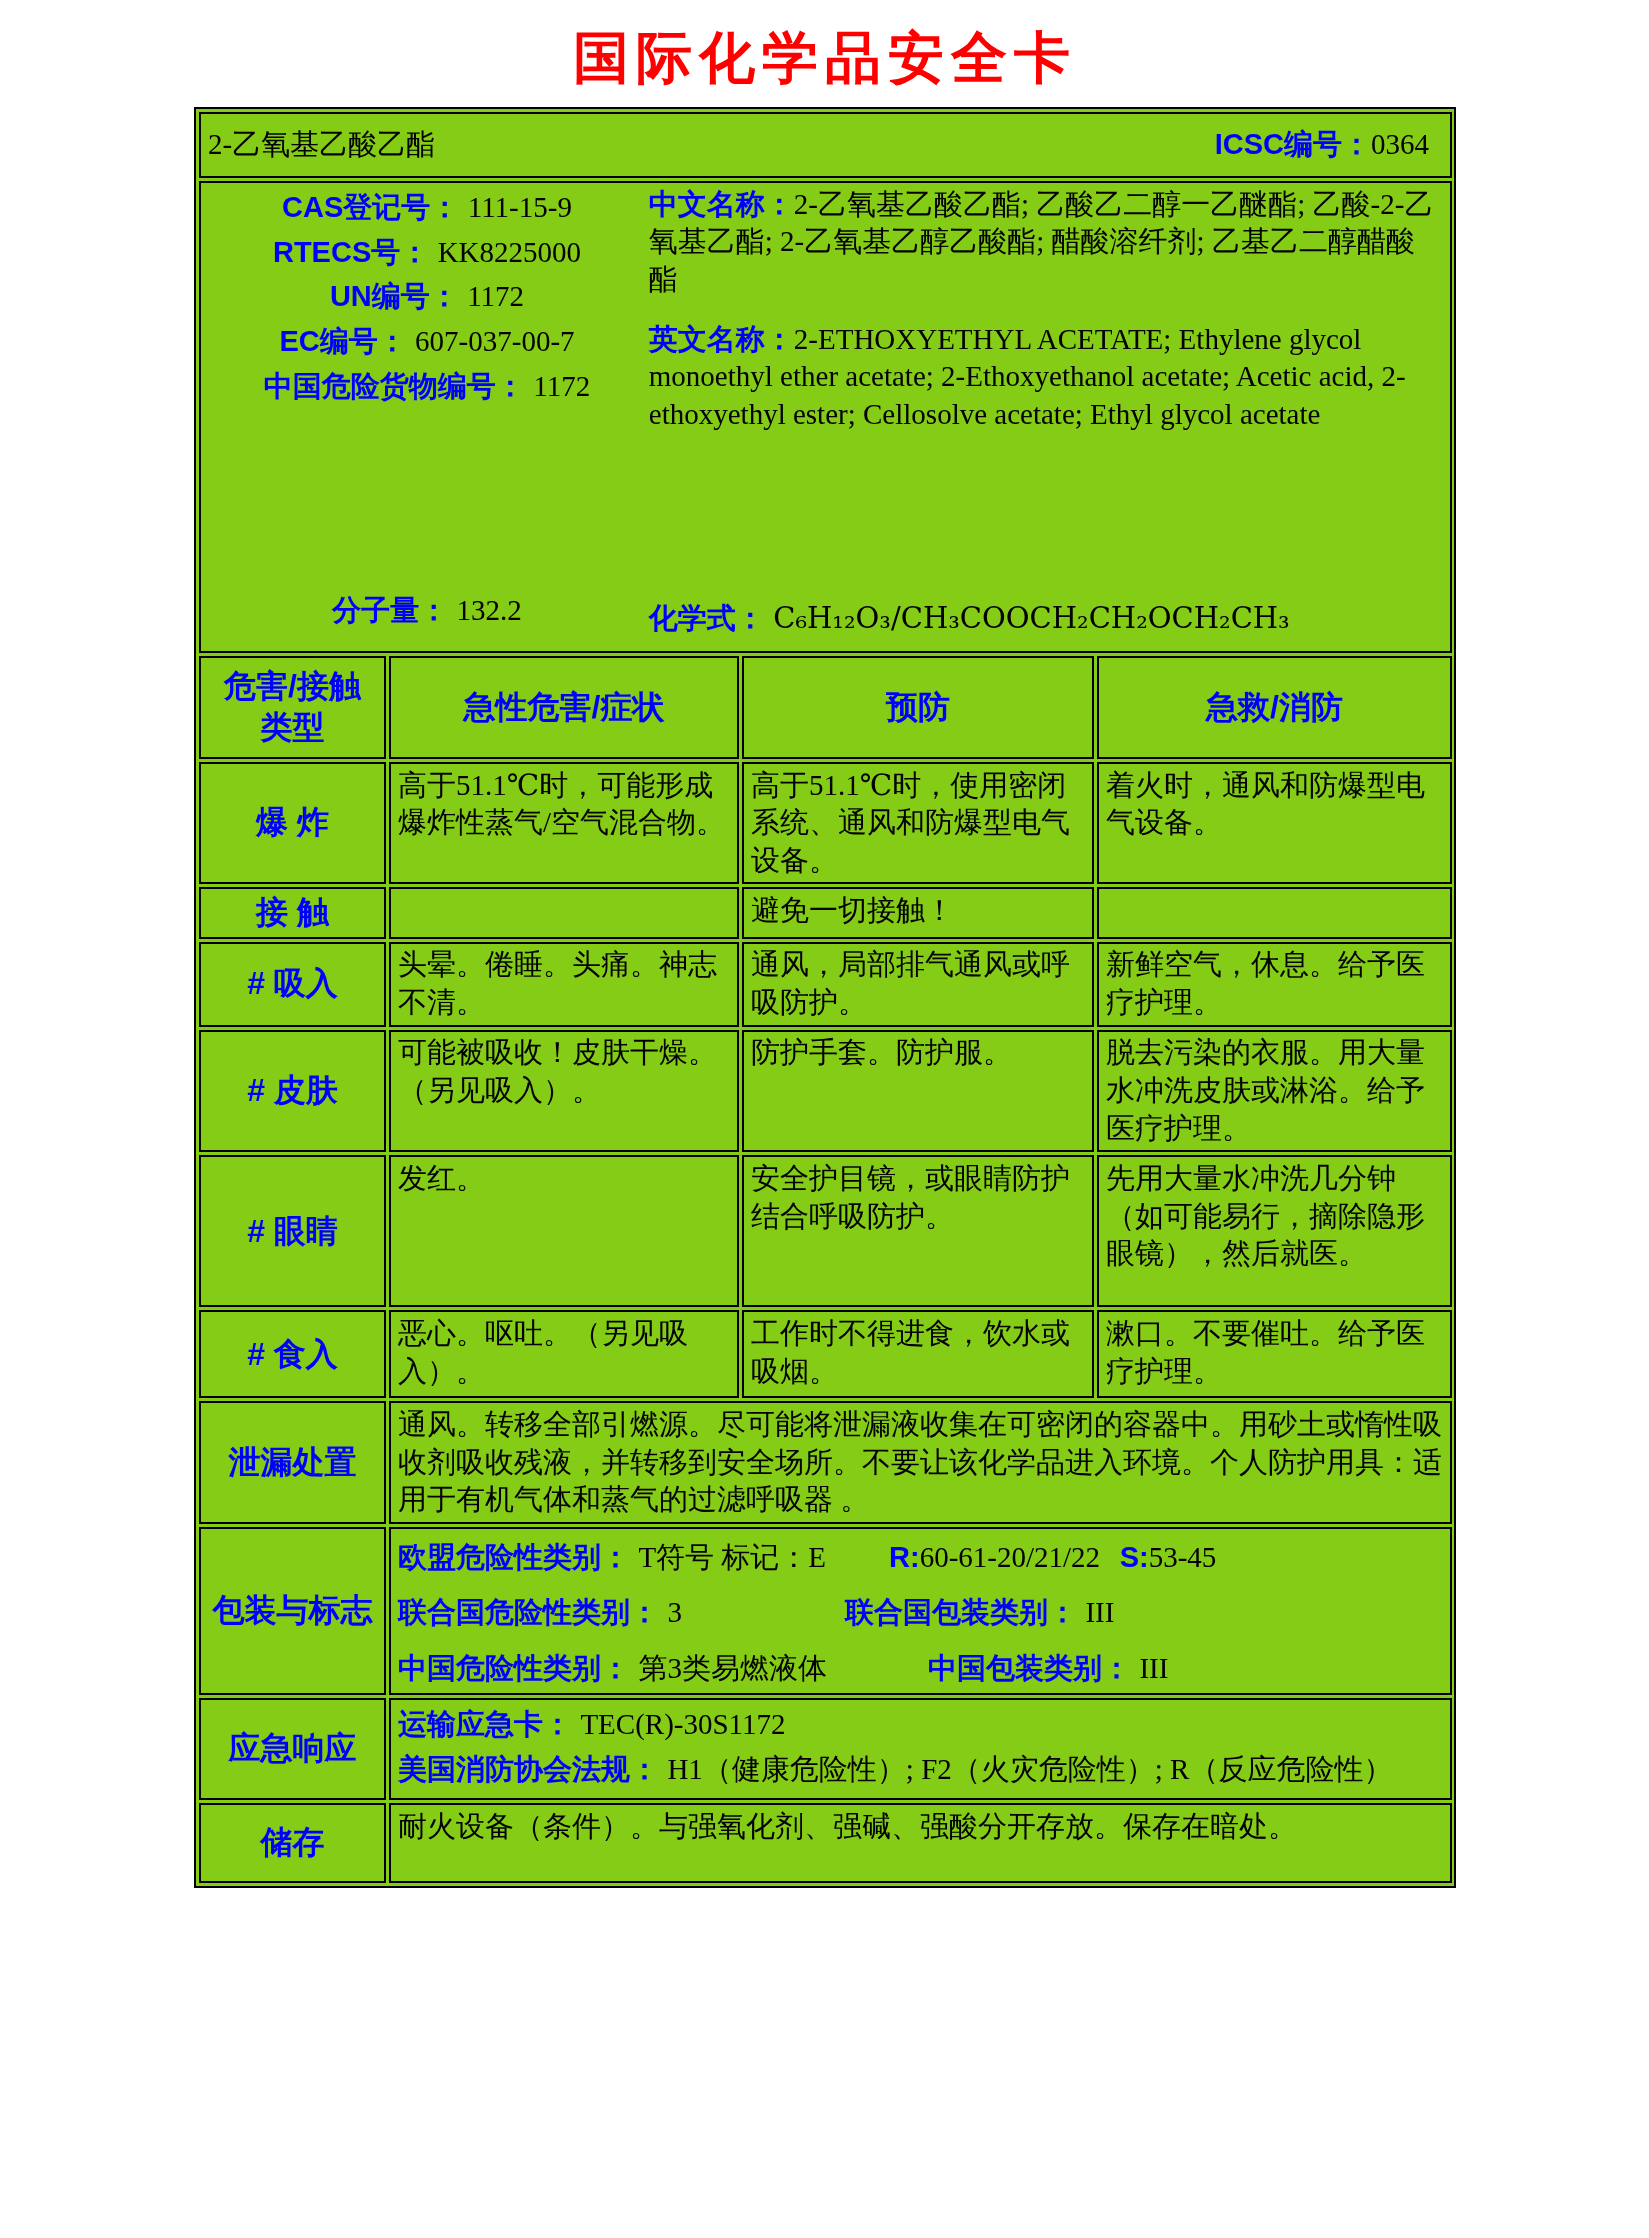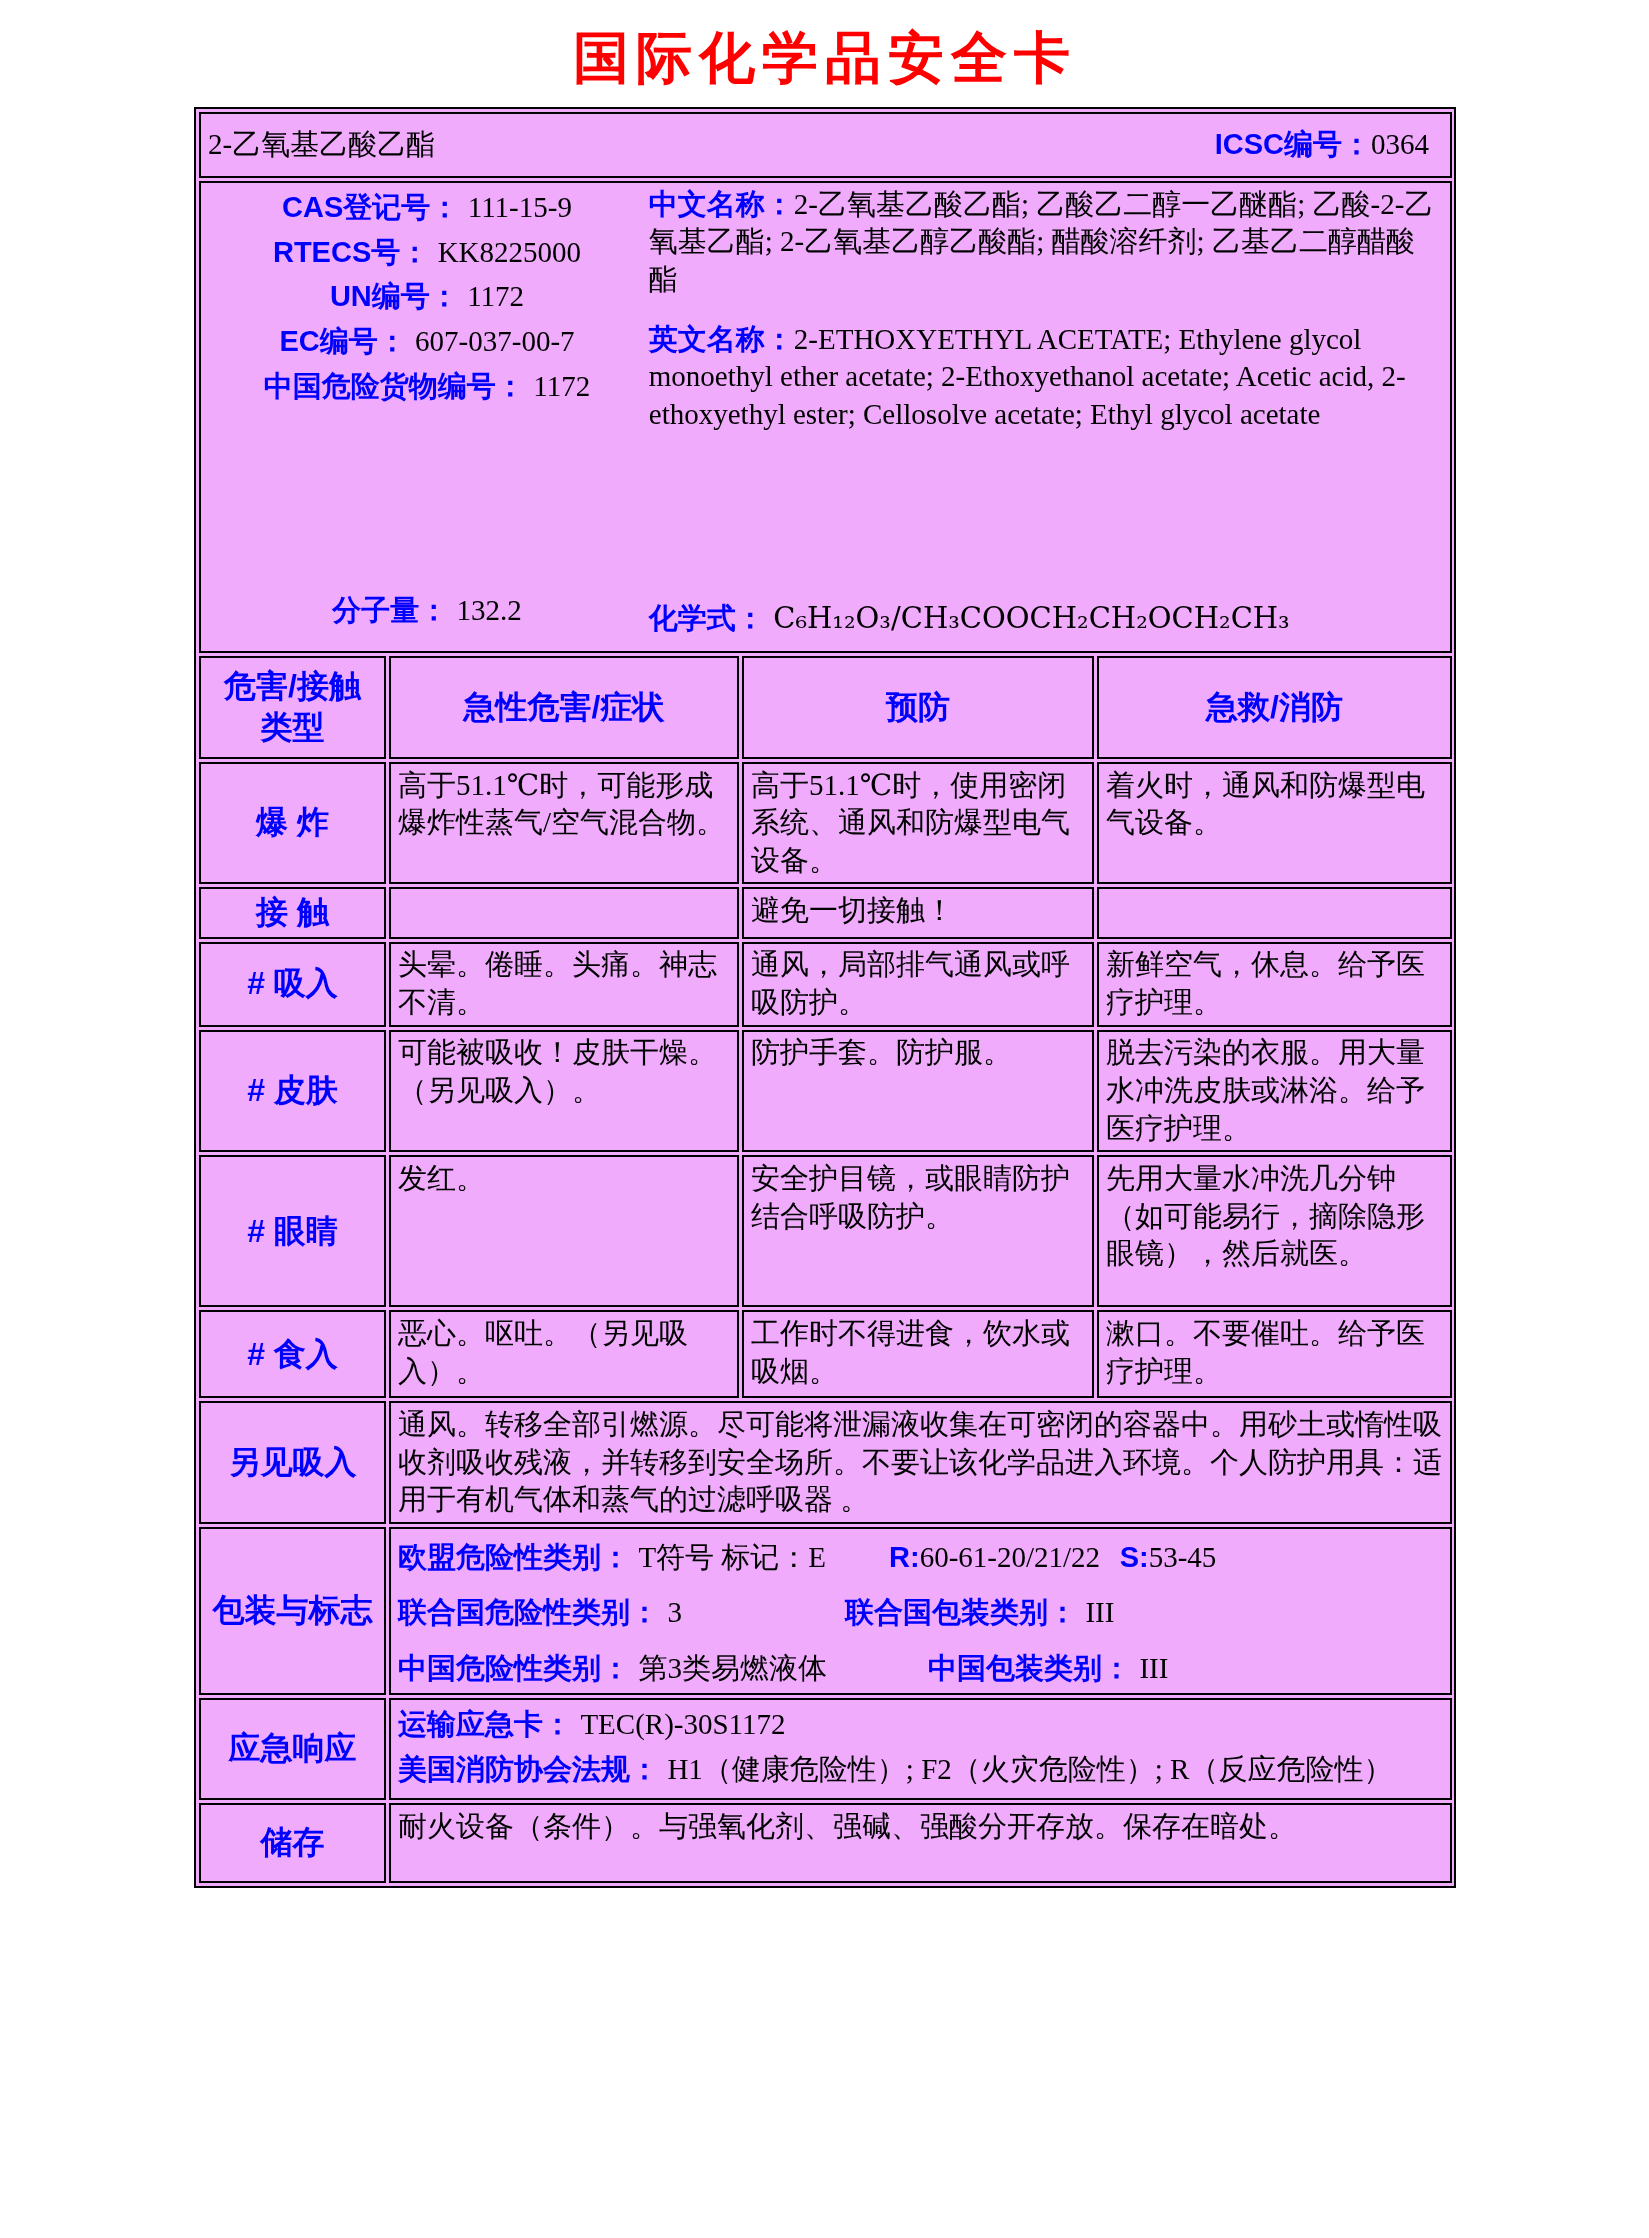--- a/index.html
+++ b/index.html
@@ -17,21 +17,21 @@
     font-family: "Liberation Sans", "DejaVu Sans", sans-serif;
     font-weight: bold;
     font-size: 56px;
     letter-spacing: 7px;
     color: #ff0000;
   }
   .card {
     width: 1262px;
     margin: 0 auto;
     border: 2.8px solid #000;
-    background: #f0abfc;
+    background: #84cc16;
   }
   table.main {
     width: 100%;
     border-collapse: separate;
     border-spacing: 3.5px;
     table-layout: fixed;
   }
   td, th {
     border: 2.1px solid #000;
     padding: 2.8px 7px;
@@ -203,21 +203,21 @@
       </tr>
 
       <tr class="r-ing">
         <td class="type-cell"># 食入</td>
         <td>恶心。呕吐。（另见吸入）。</td>
         <td>工作时不得进食，饮水或吸烟。</td>
         <td>漱口。不要催吐。给予医疗护理。</td>
       </tr>
 
       <tr class="r-spill">
-        <td class="type-cell">另见吸入</td>
+        <td class="type-cell">泄漏处置</td>
         <td colspan="3">通风。转移全部引燃源。尽可能将泄漏液收集在可密闭的容器中。用砂土或惰性吸收剂吸收残液，并转移到安全场所。不要让该化学品进入环境。个人防护用具：适用于有机气体和蒸气的过滤呼吸器 。</td>
       </tr>
 
       <tr class="r-pack">
         <td class="type-cell">包装与标志</td>
         <td colspan="3">
           <div class="pk-line">
             <span class="lbl">欧盟危险性类别：</span><span class="val">T符号 标记：E</span><span class="lbl gap-lg">R:</span><span>60-61-20/21/22</span><span class="lbl gap-sm">S:</span><span>53-45</span>
           </div>
           <div class="pk-line">

